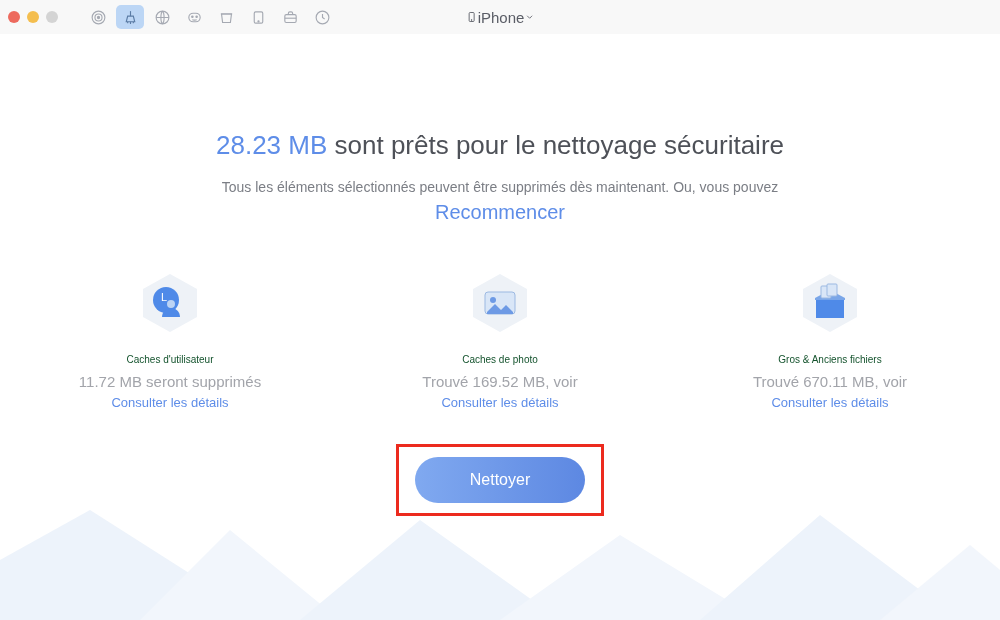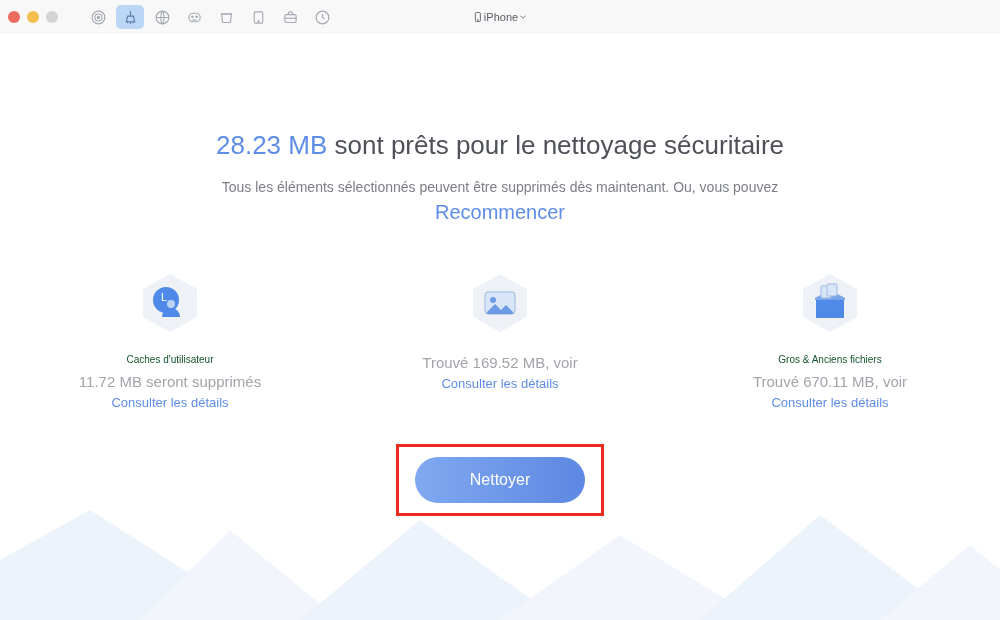--- a/index.html
+++ b/index.html
@@ -52,21 +52,21 @@
     .tool-icon svg { width: 17px; height: 17px; }
 
     .device-selector {
       position: absolute;
       left: 50%;
       transform: translateX(-50%);
       display: flex;
       align-items: center;
       gap: 0;
       color: #5a5d66;
-      font-size: 11px;
+      font-size: 15px;
       cursor: pointer;
     }
     .device-selector svg { width: 12px; height: 14px; }
     .chev { width: 10px !important; height: 10px !important; }
 
     
     .content {
       text-align: center;
       padding-top: 96px;
     }
@@ -251,20 +251,21 @@
 
     <div class="card">
       <div class="card-icon">
         <svg width="66" height="66" viewBox="0 0 66 66">
             <polygon points="33,4 60,19 60,47 33,62 6,47 6,19" fill="#eef2f7"></polygon>
             <rect x="18" y="22" width="30" height="22" rx="3" fill="#d9e6f7" stroke="#9cb9e2" stroke-width="1"></rect>
             <circle cx="26" cy="30" r="3" fill="#6d9ae5"></circle>
             <path d="M20 42l8-8 6 6 5-5 7 7v2H20z" fill="#6d9ae5"></path>
           </svg>
       </div>
+      <div class="card-title">Caches de photo</div>
       <div class="card-sub">Trouvé 169.52 MB, voir</div>
       <div class="card-link">Consulter les détails</div>
     </div>
 
     <div class="card">
       <div class="card-icon">
         <svg width="66" height="66" viewBox="0 0 66 66">
             <polygon points="33,4 60,19 60,47 33,62 6,47 6,19" fill="#eef2f7"></polygon>
             <path d="M18 28l15-8 15 8v2H18z" fill="#7aa6e8"></path>
             <rect x="19" y="30" width="28" height="18" fill="#4f8ae8"></rect>

